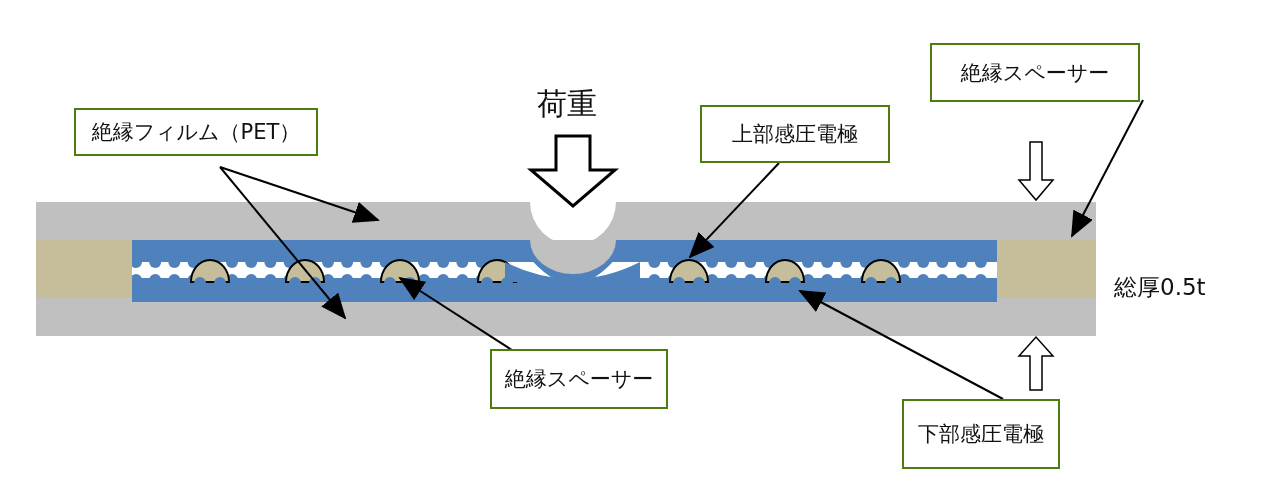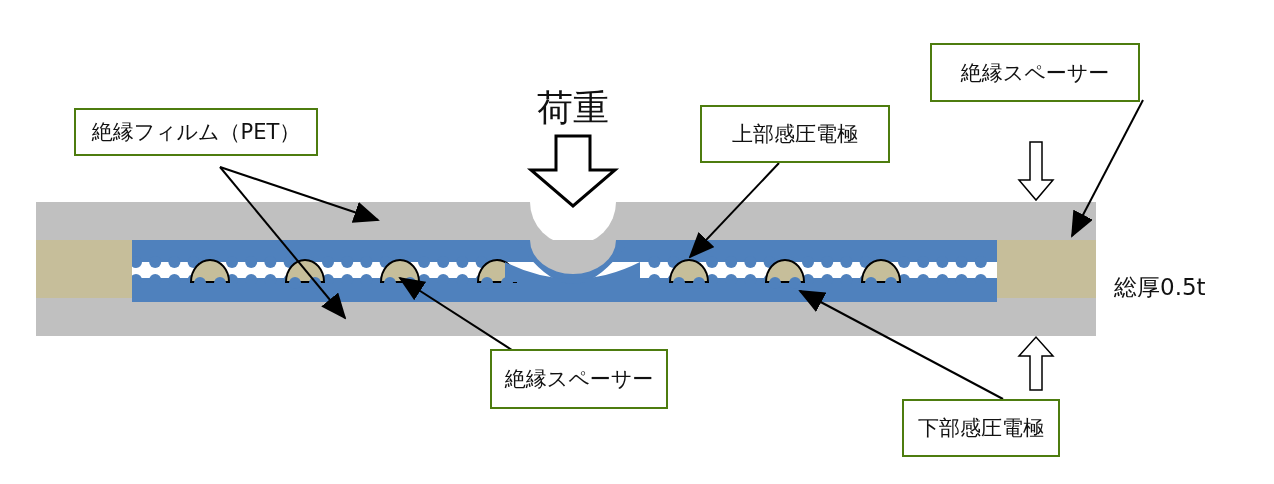--- a/index.html
+++ b/index.html
@@ -153,16 +153,16 @@
   <line x1="779" y1="163" x2="690" y2="257" stroke="#000" stroke-width="2" marker-end="url(#ahBig)"></line>
   <line x1="1143" y1="100" x2="1072" y2="236" stroke="#000" stroke-width="2" marker-end="url(#ahBig)"></line>
   <line x1="512" y1="350" x2="400" y2="278" stroke="#000" stroke-width="2" marker-end="url(#ahBig)"></line>
   <line x1="1003" y1="399" x2="800" y2="291" stroke="#000" stroke-width="2" marker-end="url(#ahBig)"></line>
 </svg>
 
 <div class="label-box" style="left:74px;top:108px;width:244px;height:48px;">絶縁フィルム（PET）</div>
 <div class="label-box" style="left:700px;top:105px;width:190px;height:58px;">上部感圧電極</div>
 <div class="label-box" style="left:930px;top:43px;width:210px;height:59px;">絶縁スペーサー</div>
 <div class="label-box" style="left:490px;top:349px;width:178px;height:60px;">絶縁スペーサー</div>
-<div class="label-box" style="left:902px;top:399px;width:158px;height:58px;">下部感圧電極</div>
+<div class="label-box" style="left:902px;top:399px;width:158px;height:70px;">下部感圧電極</div>
 
-<div class="free-text" style="left:537px;top:84px;font-size:36px;">荷重</div>
+<div class="free-text" style="left:537px;top:84px;font-size:30px;">荷重</div>
 <div class="free-text" style="left:1114px;top:243px;font-size:23px;margin-top:29px;">総厚0.5t</div>
 
 </body></html>

